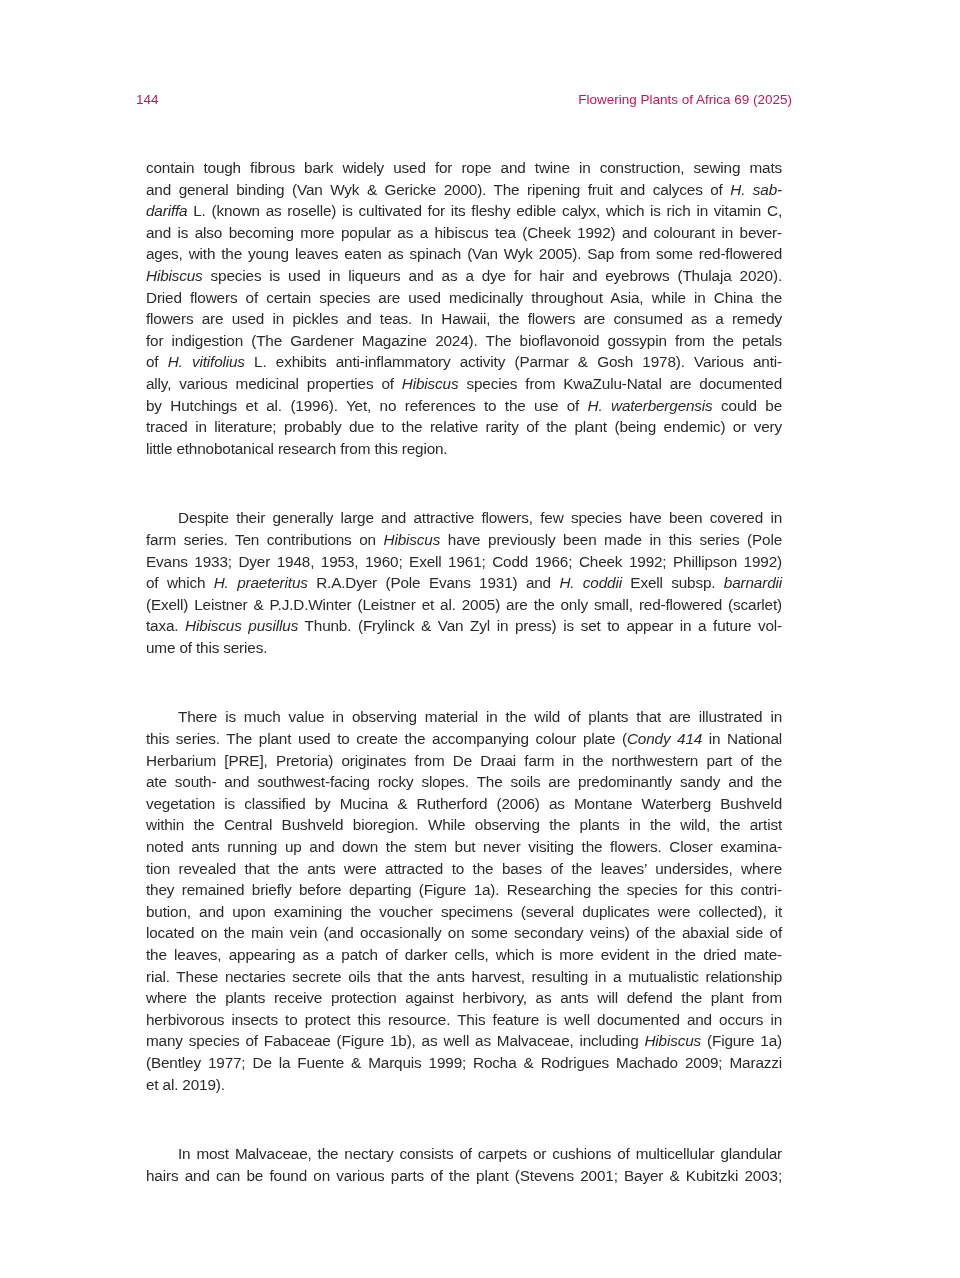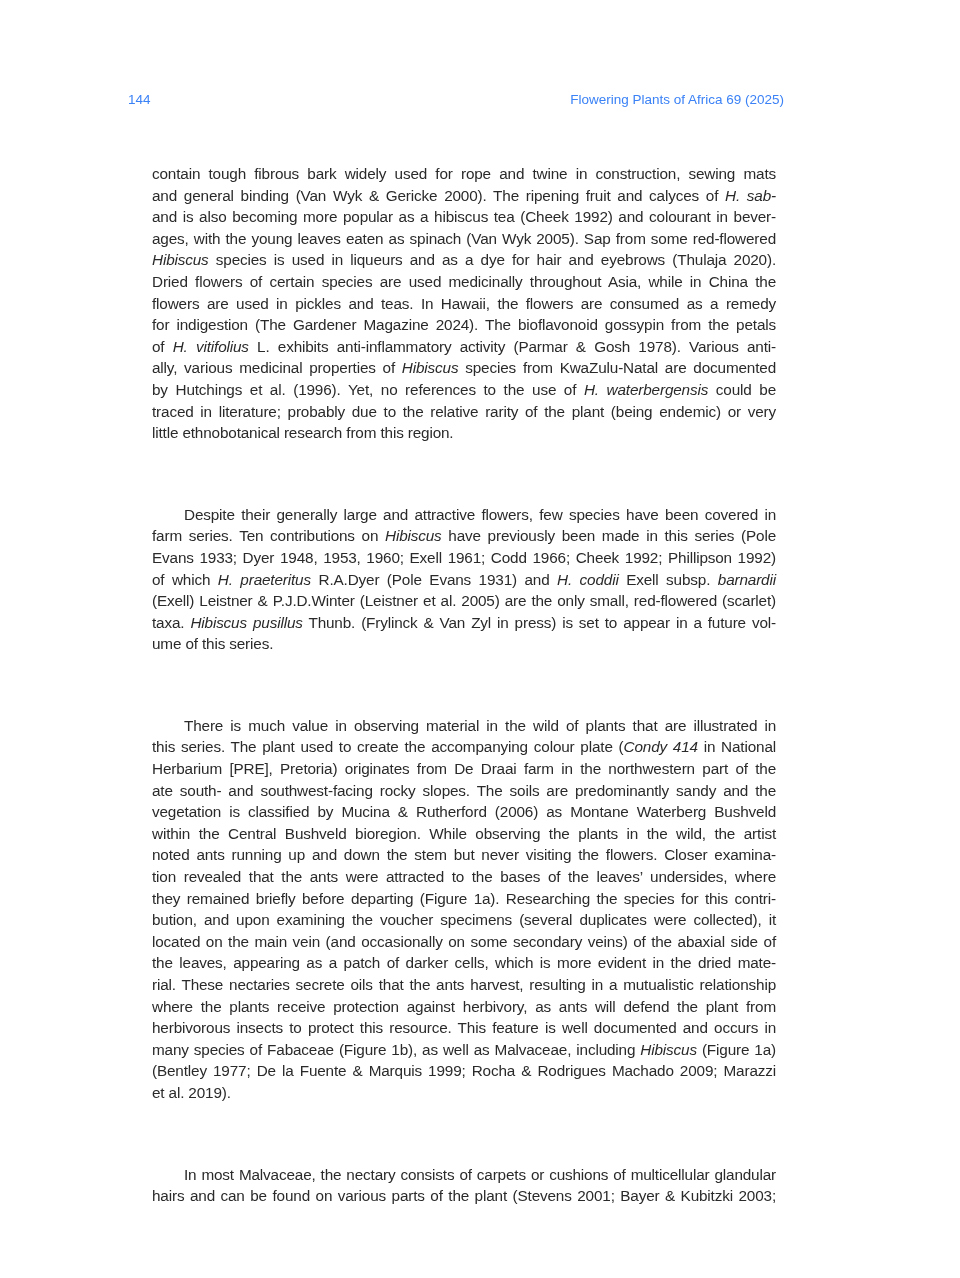--- a/index.html
+++ b/index.html
@@ -1,42 +1,43 @@
 <!DOCTYPE html>
 <html><head>
 <meta charset="utf-8">
 <style>
   html, body { margin: 0; padding: 0; background: #ffffff; }
   body { width: 960px; height: 1278px; position: relative; overflow: hidden;
          font-family: "Liberation Sans", "DejaVu Sans", sans-serif; color: #2a2a2a; }
-  .header { position: absolute; top: 92px; left: 128px; width: 656px; height: 20px;
-            font-size: 13.5px; color: #3b82f6; }
+  .header { position: absolute; top: 92px; left: 136px; width: 656px; height: 20px;
+            font-size: 13.5px; color: #be185d; }
   .page-num { position: absolute; left: 0; top: 0; }
   .running-title { position: absolute; right: 0; top: 0; }
   .body-text { position: absolute; top: 147px; left: 136px; width: 656px; }
-  .para { margin: 16px; }
+  .para { margin: 10px; }
   .line { display: block; height: 21.6px; line-height: 21.6px; font-size: 15.3px;
           white-space: nowrap; text-align: justify; text-align-last: justify; letter-spacing: -0.15px; }
   .line.last { text-align-last: left; }
   .line.indent { padding-left: 32px; }
   .gap { height: 28px; }
   i { font-style: italic; }
 </style>
 </head>
 <body>
 
 <div class="header">
   <span class="page-num">144</span>
   <span class="running-title">Flowering Plants of Africa 69 (2025)</span>
 </div>
 
 <div class="body-text" id="body-text">
     <div class="para">
       <span class="line"><span>contain tough fibrous bark widely used for rope and twine in construction, sewing mats</span></span>
       <span class="line"><span>and general binding (Van Wyk &amp; Gericke 2000). The ripening fruit and calyces of </span><i>H. sab-</i></span>
+      <span class="line"><i>dariffa</i><span> L. (known as roselle) is cultivated for its fleshy edible calyx, which is rich in vitamin C,</span></span>
       <span class="line"><span>and is also becoming more popular as a hibiscus tea (Cheek 1992) and colourant in bever-</span></span>
       <span class="line"><span>ages, with the young leaves eaten as spinach (Van Wyk 2005). Sap from some red-flowered</span></span>
       <span class="line"><i>Hibiscus</i><span> species is used in liqueurs and as a dye for hair and eyebrows (Thulaja 2020).</span></span>
       <span class="line"><span>Dried flowers of certain species are used medicinally throughout Asia, while in China the</span></span>
       <span class="line"><span>flowers are used in pickles and teas. In Hawaii, the flowers are consumed as a remedy</span></span>
       <span class="line"><span>for indigestion (The Gardener Magazine 2024). The bioflavonoid gossypin from the petals</span></span>
       <span class="line"><span>of </span><i>H. vitifolius</i><span> L. exhibits anti-inflammatory activity (Parmar &amp; Gosh 1978). Various anti-</span></span>
       <span class="line"><span>ally, various medicinal properties of </span><i>Hibiscus</i><span> species from KwaZulu-Natal are documented</span></span>
       <span class="line"><span>by Hutchings et al. (1996). Yet, no references to the use of </span><i>H. waterbergensis</i><span> could be</span></span>
       <span class="line"><span>traced in literature; probably due to the relative rarity of the plant (being endemic) or very</span></span>

